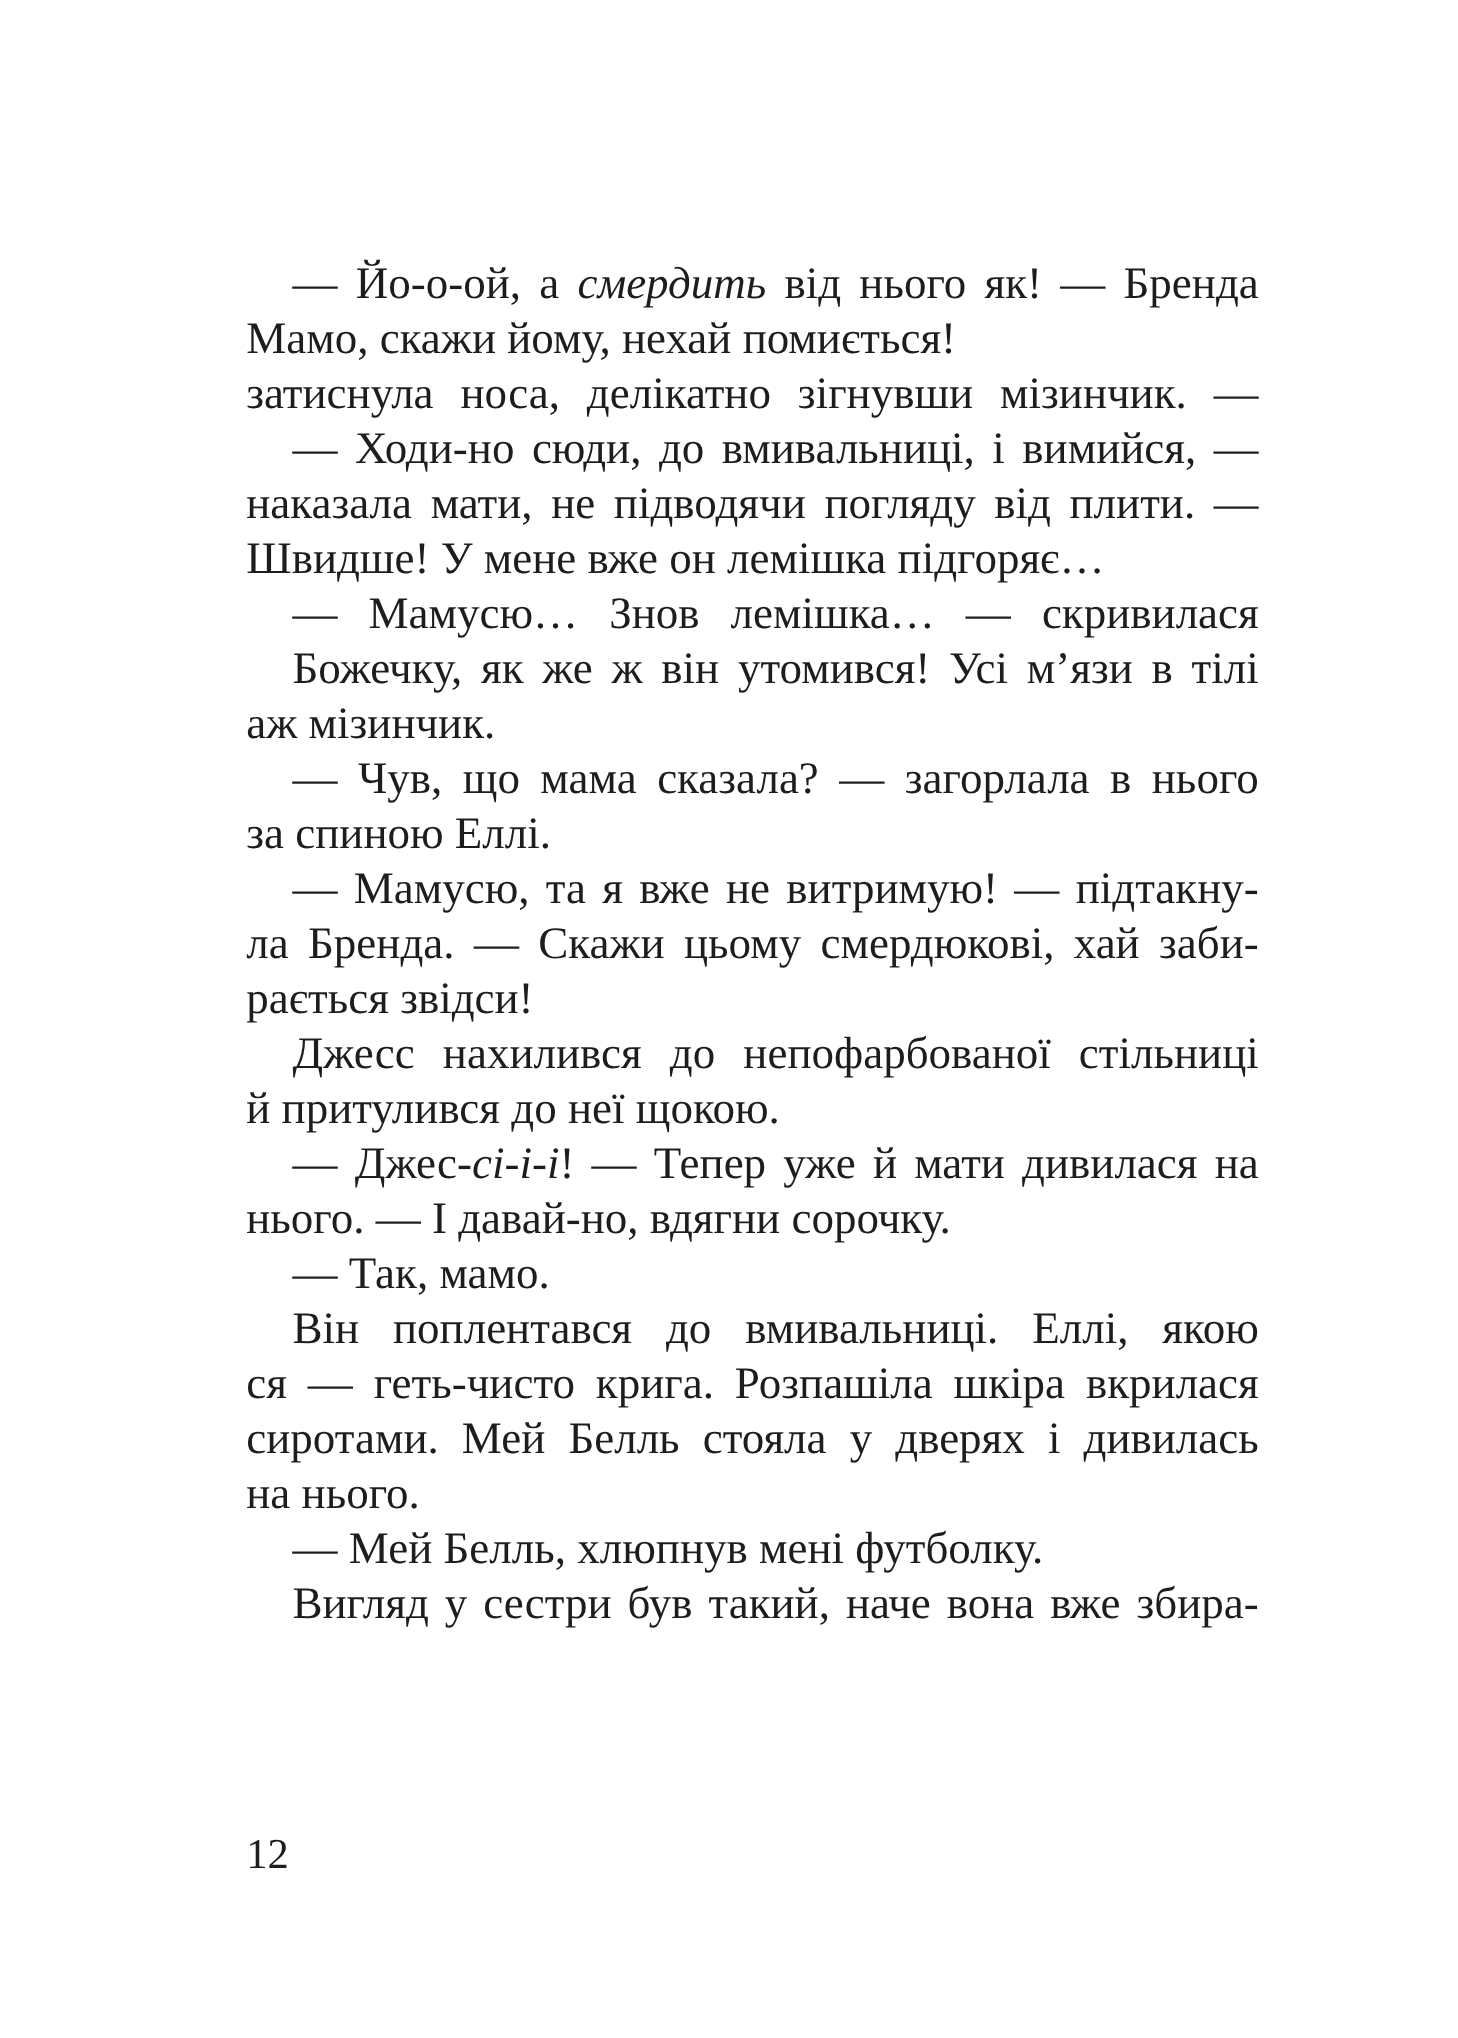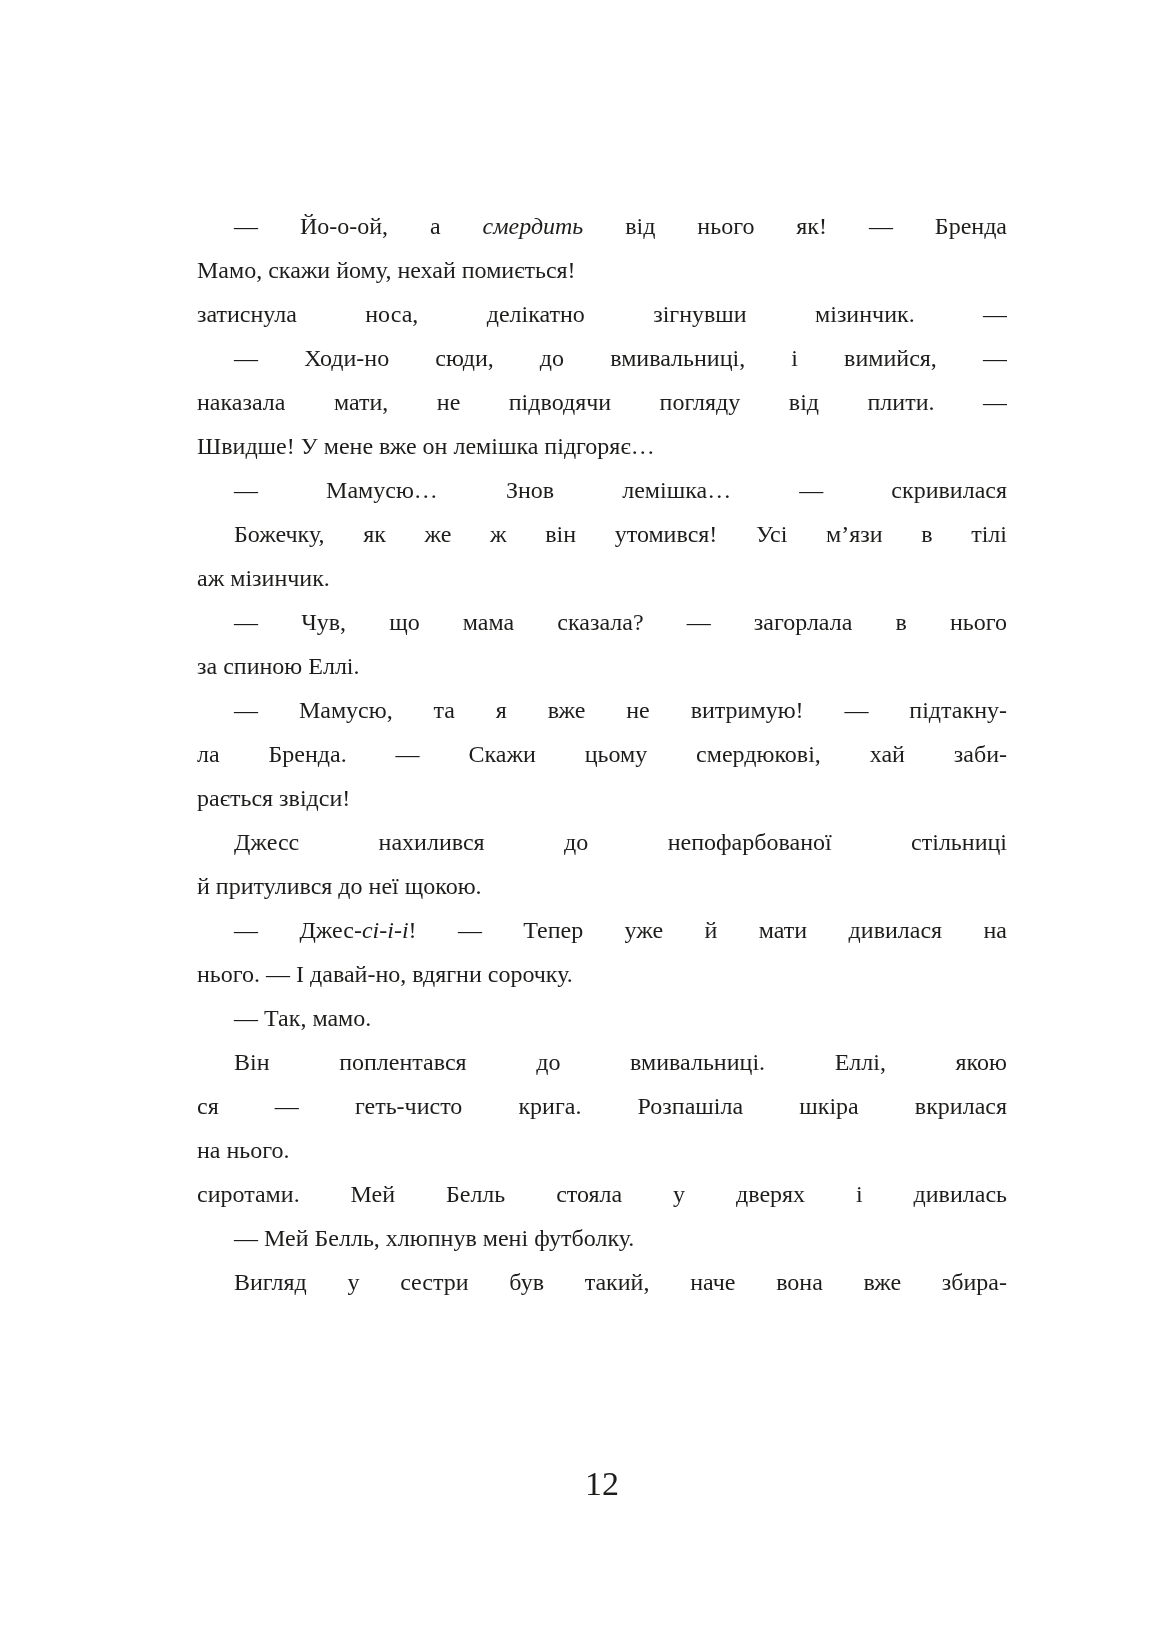--- a/index.html
+++ b/index.html
@@ -13,21 +13,21 @@
     background: #ffffff;
     font-family: "Liberation Serif", "DejaVu Serif", serif;
     color: #1d1d1b;
     overflow: hidden;
   }
   .text-block {
     position: absolute;
     left: 197px;
     top: 204px;
     width: 810px;
-    font-size: 24px;
+    font-size: 36px;
     line-height: 44px;
   }
   .line {
     height: 44px;
     overflow: hidden;
     text-align: justify;
     text-align-last: left;
     white-space: normal;
   }
   .line.just {
@@ -37,21 +37,20 @@
     text-indent: 37px;
   }
   .it {
     font-style: italic;
   }
   .page-number {
     position: absolute;
     left: 197px;
     top: 1462px;
     width: 810px;
-    text-align: center;
     font-size: 34px;
     line-height: 44px;
   }
 </style>
 </head>
 <body>
 
 <div>
   <div class="text-block">
       <div class="line just ind"><span>— Йо-о-ой, а </span><span class="it">смердить</span><span> від нього як! — Бренда</span></div>
@@ -68,19 +67,19 @@
       <div class="line just ind"><span>— Мамусю, та я вже не витримую! — підтакну-</span></div>
       <div class="line just"><span>ла Бренда. — Скажи цьому смердюкові, хай заби-</span></div>
       <div class="line"><span>рається звідси!</span></div>
       <div class="line just ind"><span>Джесс нахилився до непофарбованої стільниці</span></div>
       <div class="line"><span>й притулився до неї щокою.</span></div>
       <div class="line just ind"><span>— Джес-</span><span class="it">сі-і-і</span><span>! — Тепер уже й мати дивилася на</span></div>
       <div class="line"><span>нього. — І давай-но, вдягни сорочку.</span></div>
       <div class="line ind"><span>— Так, мамо.</span></div>
       <div class="line just ind"><span>Він поплентався до вмивальниці. Еллі, якою</span></div>
       <div class="line just"><span>ся — геть-чисто крига. Розпашіла шкіра вкрилася</span></div>
+      <div class="line just"><span>сиротами. Мей Белль стояла у дверях і дивилась</span></div>
       <div class="line"><span>на нього.</span></div>
-      <div class="line just"><span>сиротами. Мей Белль стояла у дверях і дивилась</span></div>
       <div class="line ind"><span>— Мей Белль, хлюпнув мені футболку.</span></div>
       <div class="line just ind"><span>Вигляд у сестри був такий, наче вона вже збира-</span></div>
     </div>
   <div class="page-number">12</div>
 </div>
 
 </body></html>

